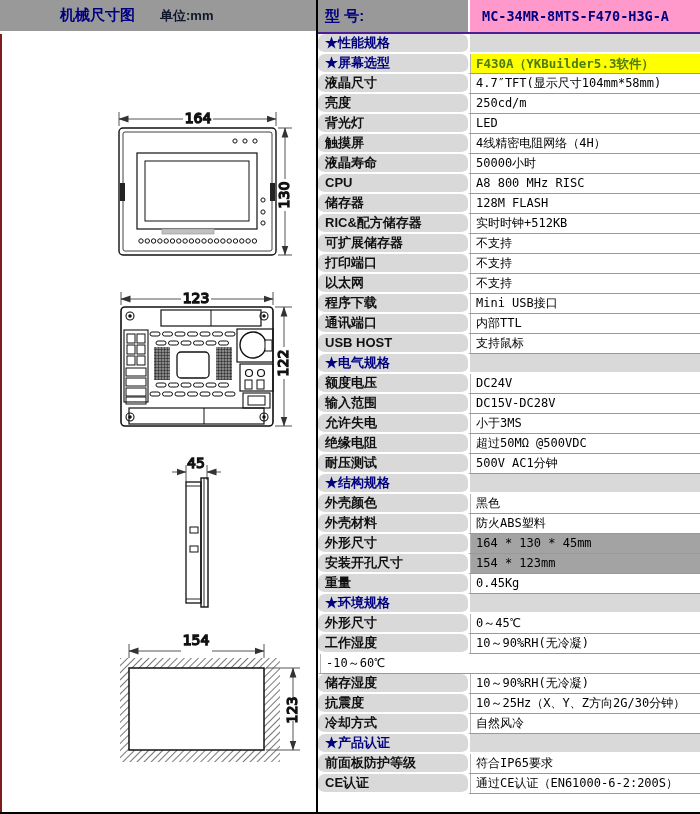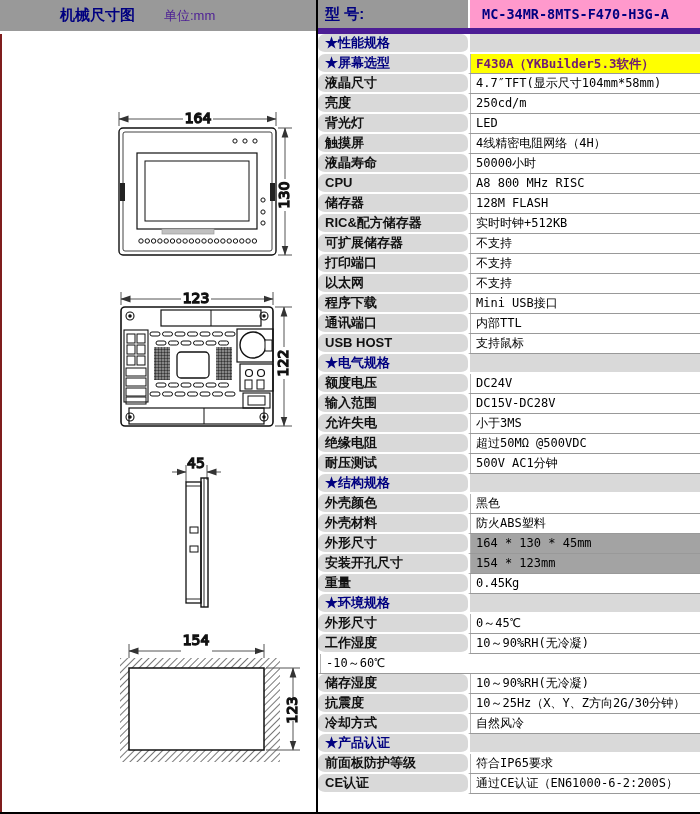--- a/index.html
+++ b/index.html
@@ -2,45 +2,45 @@
 <html><head>
 <meta charset="utf-8">
 <style>
   html,body{margin:0;padding:0;background:#fff;}
   *{box-sizing:border-box;}
   .page{width:700px;height:814px;display:flex;font-family:"Liberation Sans",sans-serif;
         border-bottom:2px solid #000;overflow:hidden;background:#fff;}
   
   .left{width:318px;height:100%;display:flex;flex-direction:column;border-right:2px solid #000;}
   .left-header{height:34px;background:#999999;border-bottom:3px solid #fff;
-               display:flex;align-items:center;padding-left:60px;gap:29px;white-space:nowrap;}
+               display:flex;align-items:center;padding-left:60px;gap:14px;white-space:nowrap;}
   .left-title{color:#000080;font-weight:bold;font-size:15px;}
-  .left-unit{color:#4c1d95;font-weight:normal;font-size:13px;}
+  .left-unit{color:#0f172a;font-weight:bold;font-size:13px;margin-left:11px;}
   .draw-area{flex:1;background:#fff;border-left:2px solid #7f1d1d;position:relative;padding-left:42px;}
   .draw-area svg{display:block;}
   text.dim{fill:#3a3a3a;font-size:14px;font-family:"DejaVu Sans",sans-serif;}
   
   .right{width:382px;height:100%;display:flex;flex-direction:column;background:#fff;}
-  .model-row{height:34px;display:flex;border-bottom:6px solid #4c1d95;}
+  .model-row{height:34px;display:flex;border-bottom:2px solid #4c1d95;}
   .model-label{width:150px;background:#999999;color:#000080;font-weight:bold;font-size:15px;
                display:flex;align-items:center;padding-left:7px;}
   .model-value{flex:1;background:#FF99CC;color:#000080;font-weight:bold;font-size:13.5px;
                font-family:"DejaVu Sans Mono",monospace;display:flex;align-items:center;padding-left:12px;
                border-left:2px solid #fff;white-space:nowrap;}
   .srow{height:20px;display:flex;}
   .slabel{width:150px;background:#D9D9D9;border-bottom:2px solid #fff;color:#111;
           font-weight:bold;font-size:13px;line-height:18px;padding-left:7px;
           white-space:nowrap;overflow:hidden;border-radius:7px;}
   .svalue{flex:1;background:#fff;border-bottom:1px solid #999;border-left:2px solid #fff;
           box-shadow:inset 1px 0 0 #b5b5b5;color:#000;font-size:12px;line-height:19px;
           font-family:"DejaVu Sans Mono",monospace;padding-left:6px;white-space:nowrap;overflow:hidden;}
   .srow.section .slabel{color:#000080;}
   .srow.section .svalue{background:#D9D9D9;border-bottom:2px solid #fff;box-shadow:none;}
   .srow.yellow .slabel{color:#000080;}
-  .srow.yellow .svalue{background:#FFFF00;color:#701a75;font-weight:bold;font-size:12.5px;}
+  .srow.yellow .svalue{background:#FFFF00;color:#4d7c0f;font-weight:bold;font-size:12.5px;}
   .srow.orange .svalue{background:#a3a3a3;}
 </style>
 </head>
 <body>
 
 <div class="page">
 
   <div class="left">
     <div class="left-header">
       <span class="left-title">机械尺寸图</span>

